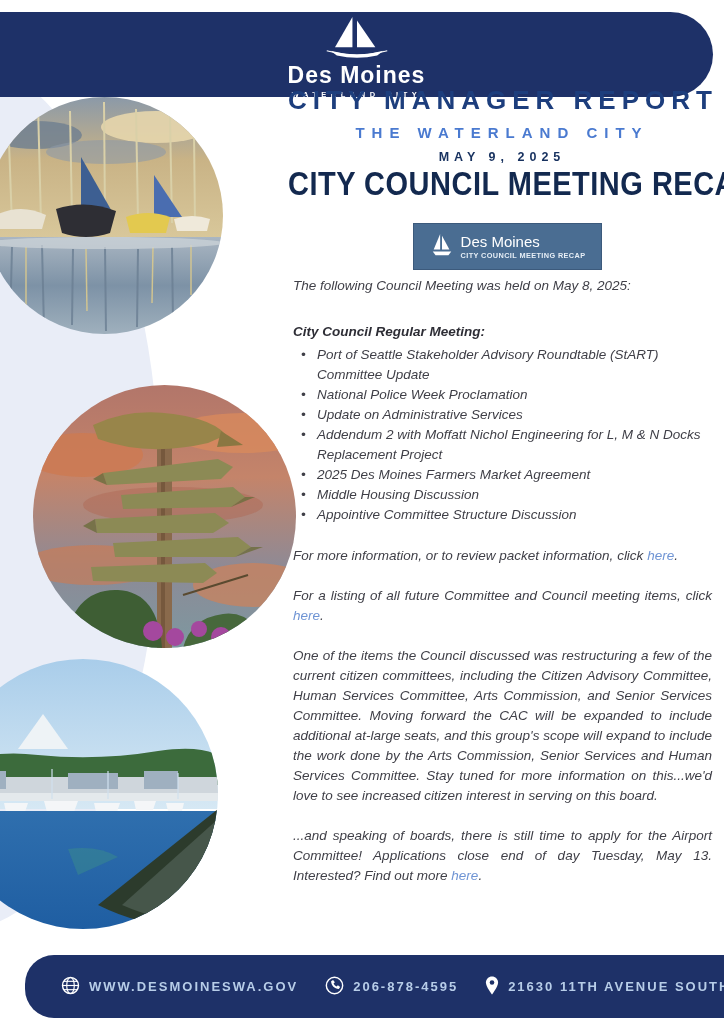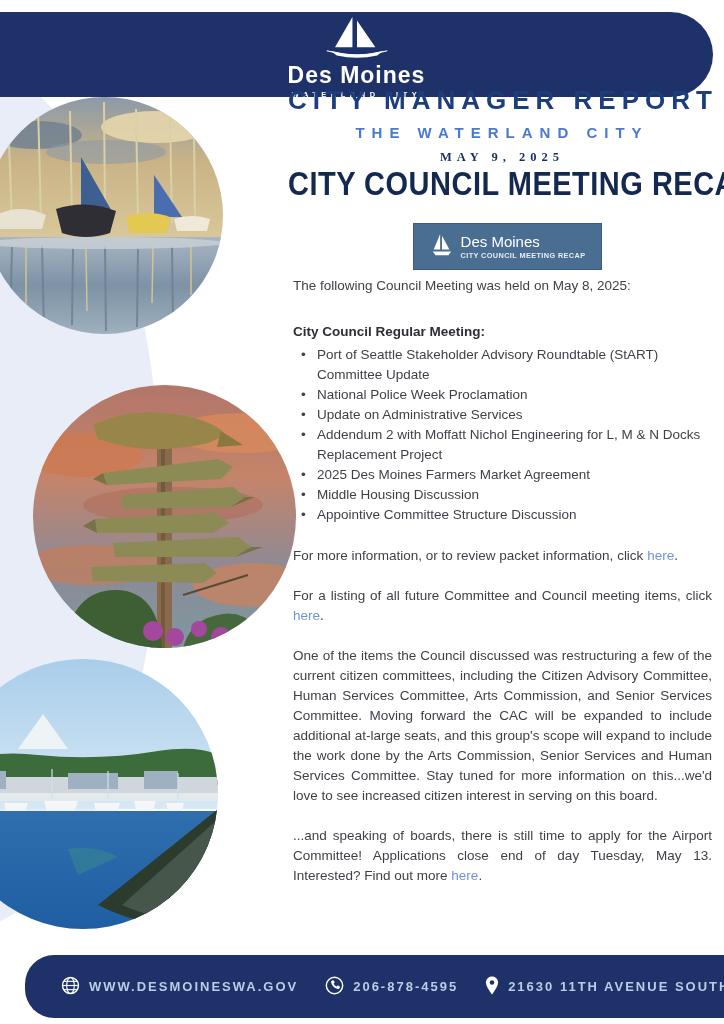--- a/index.html
+++ b/index.html
@@ -15,34 +15,34 @@
         background:#1e3168;border-radius:0 43px 43px 0;}
   .logo{position:absolute;left:0;top:2px;width:100%;display:flex;flex-direction:column;
         align-items:center;}
   .logo-name{color:#ffffff;font-size:23px;font-weight:bold;letter-spacing:1px;line-height:1;margin-top:-2px;}
   .logo-tagline{color:#ffffff;font-size:7.5px;font-weight:bold;letter-spacing:4.5px;margin-top:3px;}
 
   
   .titles{position:absolute;left:288px;top:87px;width:428px;text-align:center;}
   .t1{font-size:26px;font-weight:800;letter-spacing:6px;color:#1d3e7d;white-space:nowrap;line-height:1;}
   .t2{margin-top:12px;font-size:15px;font-weight:700;letter-spacing:7px;color:#4a7ad0;line-height:1;}
-  .t3{margin-top:11px;font-size:12.5px;font-weight:800;letter-spacing:5px;color:#17315f;line-height:1;font-family:Liberation Serif, serif;}
+  .t3{margin-top:11px;font-size:12.5px;font-weight:800;letter-spacing:5px;color:#17315f;line-height:1;}
   .t4{margin-top:4px;font-size:29px;font-weight:800;letter-spacing:0.5px;color:#13294f;line-height:1;
       transform:scaleY(1.12);transform-origin:center top;white-space:nowrap;}
 
   
   .banner{position:absolute;left:413px;top:223px;width:189px;height:47px;background:#4a6d92;
       border:1px solid #3c5a7c;box-sizing:border-box;display:flex;align-items:center;
       justify-content:center;gap:7px;}
   .banner-name{color:#ffffff;font-size:15px;font-weight:400;line-height:1;}
   .banner-caption{color:#e6eef6;font-size:7.3px;font-weight:700;letter-spacing:0.4px;margin-top:2px;}
 
   
   .content{position:absolute;left:293px;top:276px;width:419px;font-size:13.5px;
-      line-height:20px;color:#3f3f47;}
+      line-height:20px;color:#3f3f47;font-style:italic;}
   .content p{margin:0;text-align:justify;}
   .list-title{font-weight:800;color:#2d2d35;margin-top:26px;}
   ul.items{margin:3px 0 0 0;padding:0;list-style:none;}
   ul.items li{position:relative;padding-left:24px;}
   ul.items li::before{content:"\2022";position:absolute;left:8px;color:#3f3f47;}
   .sp1{margin-top:21px !important;}
   .sp2{margin-top:20px !important;}
   a.link{color:#6f94d4;text-decoration:none;cursor:pointer;}
 
   

